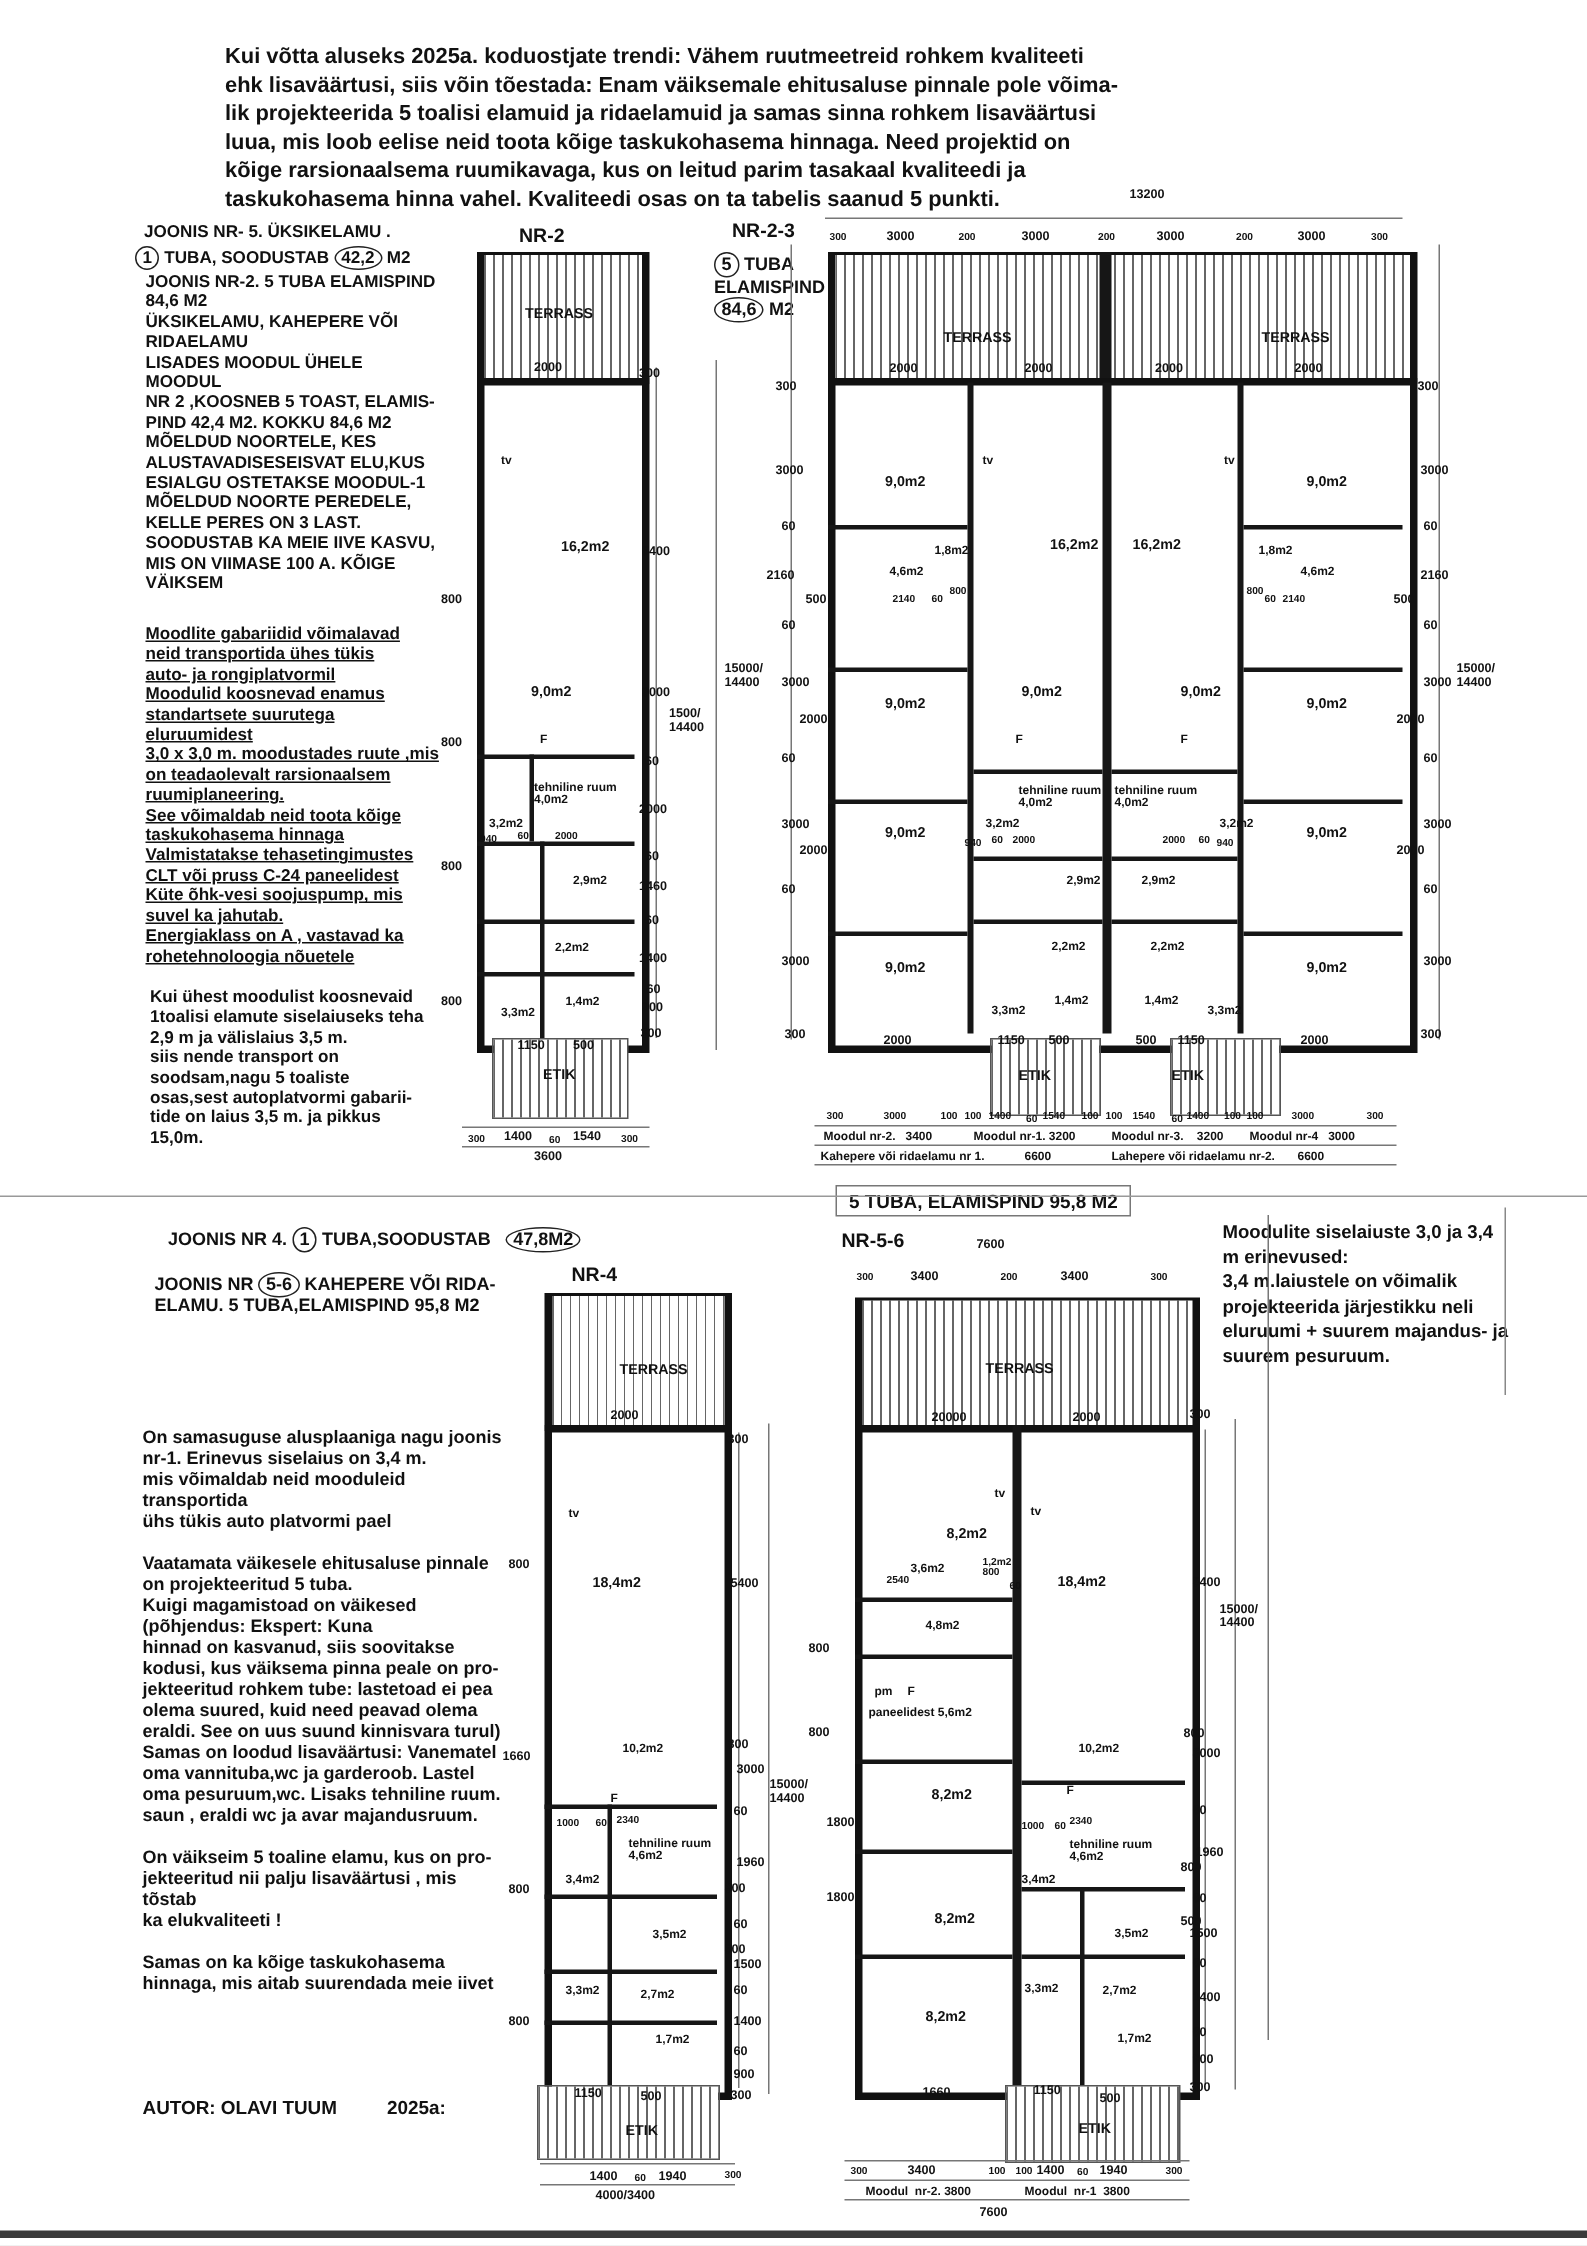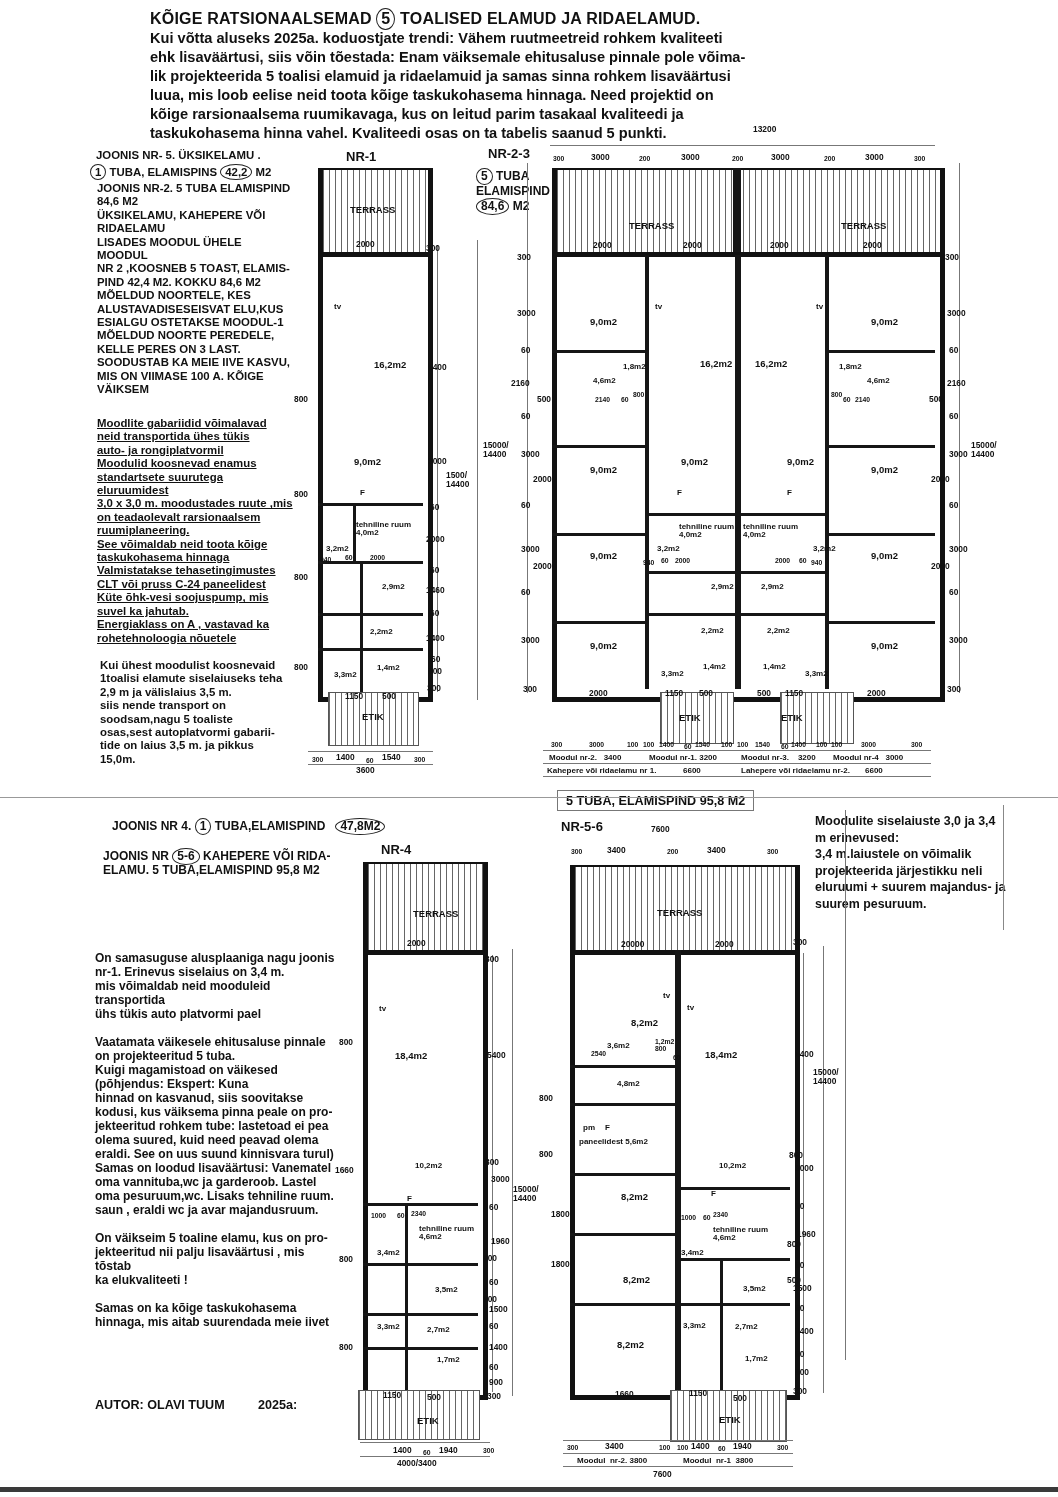--- a/index.html
+++ b/index.html
@@ -26,30 +26,29 @@
   .pl-line{position:absolute;background:#161616;}
   .rule{position:absolute;background:#999;}
   .boxed{position:absolute;border:1.3px solid #777;font-weight:bold;font-size:12.6px;
          padding:3px 8px 2px 8px;background:#fff;white-space:pre;}
 </style>
 </head>
 <body>
 
 <div class="page">
 
-  <div class="tb hdr-title seg-line" style="left:150px;top:8px;"><span>KÕIGE RATSIONAALSEMAD </span><span class="circ">5</span><span> TOALISED ELAMUD JA RIDAELAMUD.</span></div>
   <div class="tb hdr-para" style="left:150px;top:29px;width:710px;">Kui võtta aluseks 2025a. koduostjate trendi: Vähem ruutmeetreid rohkem kvaliteeti
 ehk lisaväärtusi, siis võin tõestada: Enam väiksemale ehitusaluse pinnale pole võima-
 lik projekteerida 5 toalisi elamuid ja ridaelamuid ja samas sinna rohkem lisaväärtusi
 luua, mis loob eelise neid toota kõige taskukohasema hinnaga. Need projektid on
 kõige rarsionaalsema ruumikavaga, kus on leitud parim tasakaal kvaliteedi ja
 taskukohasema hinna vahel. Kvaliteedi osas on ta tabelis saanud  5 punkti.</div>
 
   <div class="tb col-sm" style="left:96px;top:149px;">JOONIS NR- 5. ÜKSIKELAMU .</div>
-  <div class="seg-line col-sm" style="left:90px;top:164px;font-size:11.4px;"><span class="circ">1</span><span> TUBA, ELAMISPINS </span><span class="circ">42,2</span><span> M2</span></div>
+  <div class="seg-line col-sm" style="left:90px;top:164px;font-size:11.4px;"><span class="circ">1</span><span> TUBA, SOODUSTAB </span><span class="circ">42,2</span><span> M2</span></div>
   <div class="tb col-sm" style="left:97px;top:182px;width:230px;">JOONIS NR-2. 5 TUBA ELAMISPIND
  84,6 M2
 ÜKSIKELAMU, KAHEPERE VÕI
 RIDAELAMU
 LISADES MOODUL ÜHELE
 MOODUL
 NR 2 ,KOOSNEB 5 TOAST, ELAMIS-
 PIND 42,4 M2. KOKKU 84,6 M2
 MÕELDUD NOORTELE,  KES
 ALUSTAVADISESEISVAT ELU,KUS
@@ -78,21 +77,21 @@
 rohetehnoloogia nõuetele</div>
   <div class="tb col-sm" style="left:100px;top:659px;width:230px;">Kui ühest moodulist koosnevaid
 1toalisi elamute siselaiuseks teha
 2,9 m ja välislaius 3,5 m.
 siis nende transport on
 soodsam,nagu 5 toaliste
 osas,sest autoplatvormi gabarii-
 tide  on laius 3,5 m. ja  pikkus
 15,0m.</div>
 
-  <div class="seg-line col-md" style="left:112px;top:818px;font-size:12px;"><span>JOONIS NR 4. </span><span class="circ">1</span><span> TUBA,ELAMISPIND   </span><span class="circ">47,8M2</span></div>
+  <div class="seg-line col-md" style="left:112px;top:818px;font-size:12px;"><span>JOONIS NR 4. </span><span class="circ">1</span><span> TUBA,SOODUSTAB   </span><span class="circ">47,8M2</span></div>
   <div class="seg-line col-md" style="left:103px;top:848px;font-size:12px;"><span>JOONIS NR </span><span class="circ">5-6</span><span> KAHEPERE VÕI RIDA-</span></div>
   <div class="tb col-md" style="left:103px;top:863px;">ELAMU. 5 TUBA,ELAMISPIND 95,8 M2</div>
   <div class="tb col-md" style="left:95px;top:951px;width:260px;">On samasuguse alusplaaniga nagu joonis
 nr-1. Erinevus siselaius on 3,4 m.
 mis võimaldab neid mooduleid
 transportida
 ühs tükis auto platvormi  pael
 
 Vaatamata väikesele ehitusaluse pinnale
 on projekteeritud 5 tuba.
@@ -137,21 +136,21 @@
   <div class="pl-line" style="left: 18px; top: 358px; width: 105px; height: 3px;"></div>
       <div class="pl-line" style="left: 18px; top: 416px; width: 105px; height: 3px;"></div>
       <div class="pl-line" style="left: 18px; top: 468px; width: 105px; height: 3px;"></div>
       <div class="pl-line" style="left: 18px; top: 503px; width: 105px; height: 3px;"></div>
       <div class="pl-line" style="left: 60px; top: 416px; width: 3px; height: 131px;"></div>
       <div class="pl-line" style="left: 53px; top: 358px; width: 3px; height: 58px;"></div>
       <div class="pl-line" style="left: 137px; top: 100px; width: 1px; height: 447px; background: rgb(119, 119, 119);"></div>
       <div class="pl-line" style="left: 177px; top: 95px; width: 1px; height: 460px; background: rgb(119, 119, 119);"></div>
       <div class="pl-line" style="left: 8px; top: 606px; width: 125px; height: 1px; background: rgb(119, 119, 119);"></div>
       <div class="pl-line" style="left: 8px; top: 619px; width: 125px; height: 1px; background: rgb(119, 119, 119);"></div>
-      <span class="pl t" style="left: 46px; top: 5px;">NR-1</span>
+      <span class="pl t" style="left: 46px; top: 5px;">NR-2</span>
       <span class="pl r" style="left: 50px; top: 60px;">TERRASS</span>
       <span class="pl d" style="left: 56px; top: 95px;">2000</span>
       <span class="pl d" style="left: 126px; top: 99px;">300</span>
       <span class="pl s" style="left: 34px; top: 158px;">tv</span>
       <span class="pl r" style="left: 74px; top: 215px;">16,2m2</span>
       <span class="pl d" style="left: 128px; top: 218px;">5400</span>
       <span class="pl d" style="left: -6px; top: 250px;">800</span>
       <span class="pl r" style="left: 54px; top: 312px;">9,0m2</span>
       <span class="pl d" style="left: 128px; top: 312px;">3000</span>
       <span class="pl d" style="left: 146px; top: 326px;">1500/

